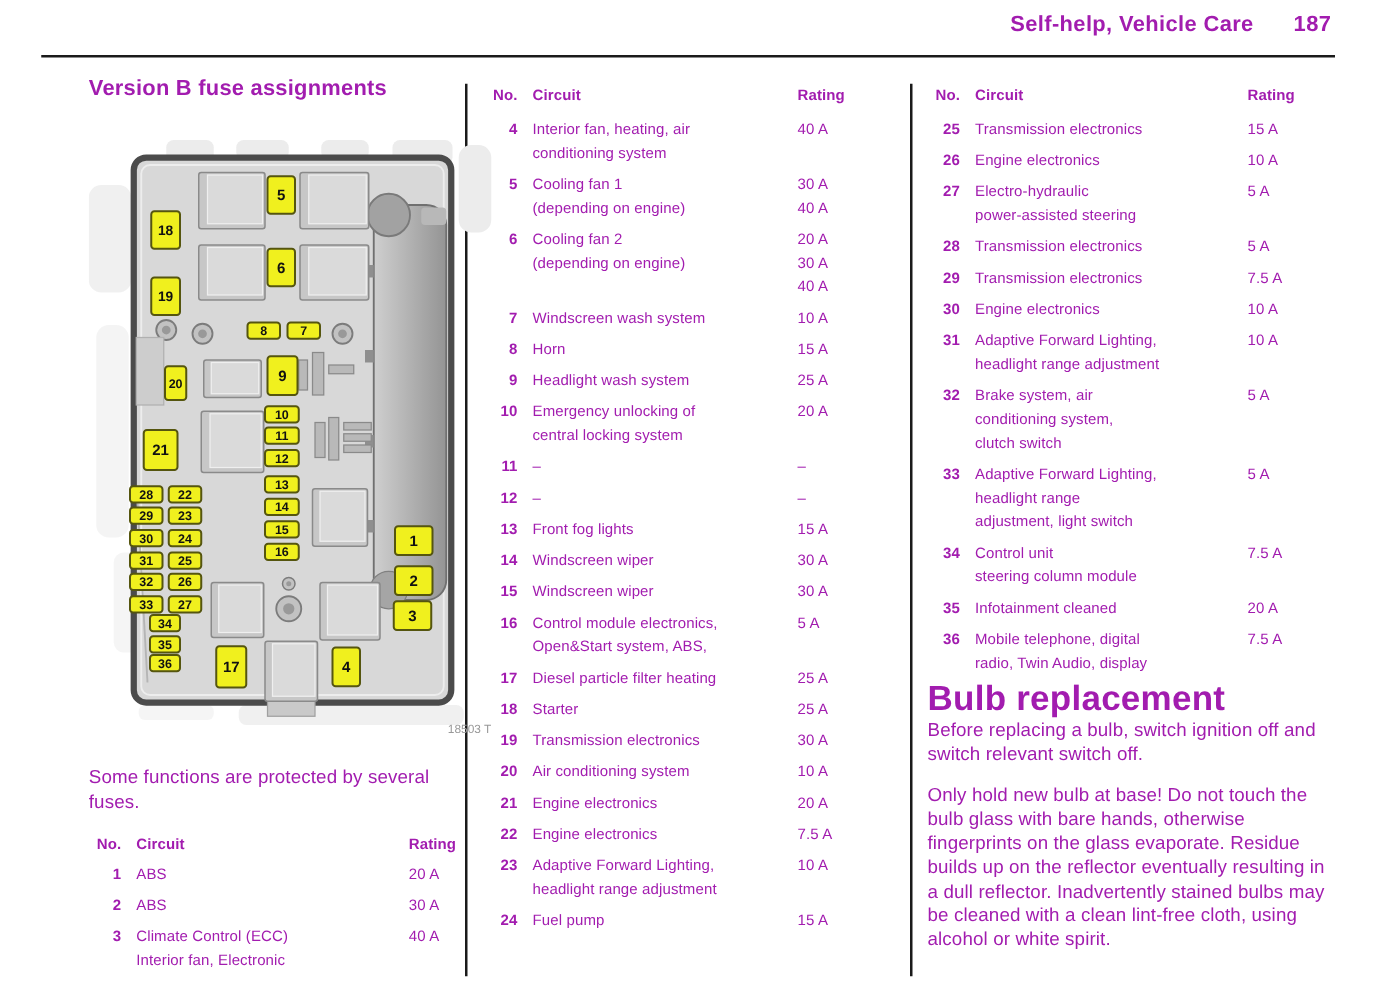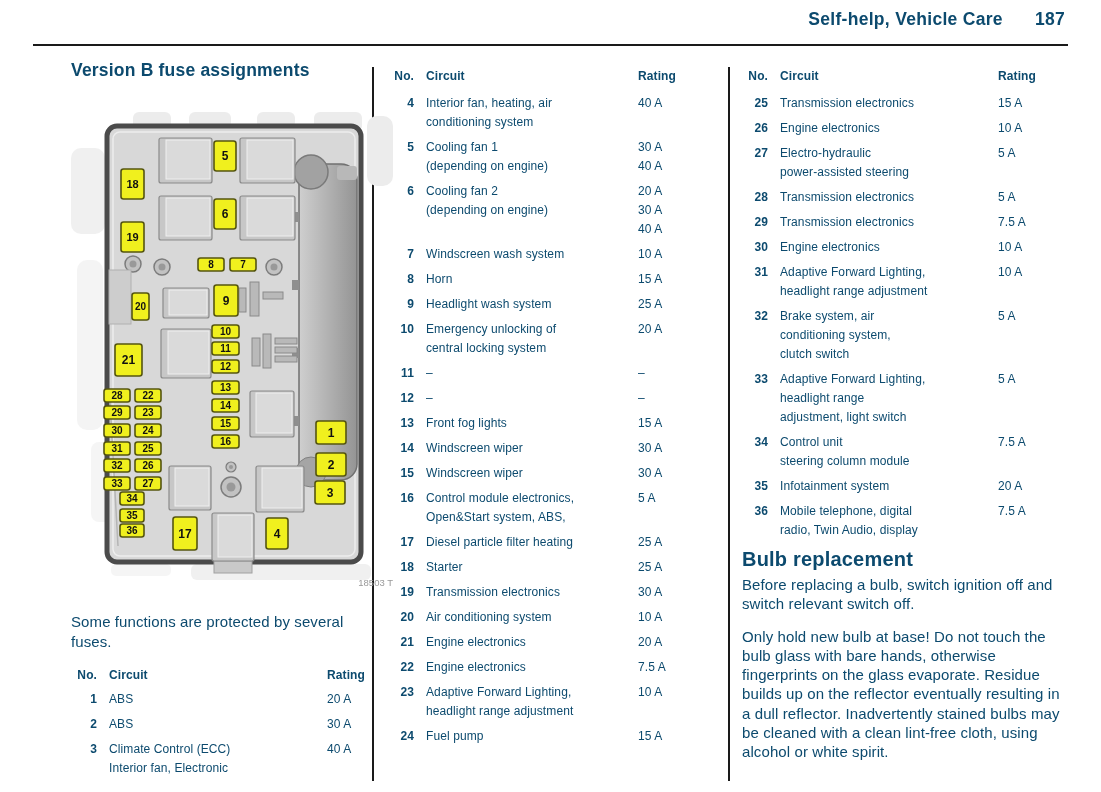--- a/index.html
+++ b/index.html
@@ -1,17 +1,17 @@
 <!DOCTYPE html>
 <html><head>
 <meta charset="utf-8">
 <style>
   html,body{margin:0;padding:0;background:#fff;}
   .page{position:relative;width:1101px;height:792px;background:#ffffff;overflow:hidden;
-        font-family:"Liberation Sans","DejaVu Sans",sans-serif;color:#0c4a6e;}
+        font-family:"Liberation Sans","DejaVu Sans",sans-serif;color:#a21caf;}
   .hdr{position:absolute;top:9px;right:36px;font-size:17.5px;font-weight:bold;letter-spacing:.3px;white-space:nowrap;}
   .hdr .pg{margin-left:32px;}
   .rule-top{position:absolute;left:33px;right:33px;top:44px;height:2px;background:#1a1a1a;}
   .vdiv{position:absolute;top:67px;width:2px;height:714px;background:#1a1a1a;}
   .vdiv.d1{left:372px;} .vdiv.d2{left:728px;}
   .col{position:absolute;top:58px;}
   .col-left{left:36px;width:332px;margin-left:35px;}
   .col-mid{left:388px;width:322px;}
   .col-right{left:742px;width:326px;}
   .sec-heading{font-size:17.5px;font-weight:bold;line-height:24px;letter-spacing:.2px;}
@@ -20,21 +20,21 @@
   .ftable{font-size:12px;line-height:19px;letter-spacing:.1px;}
   .thead{display:flex;font-weight:bold;margin-bottom:8px;}
   .col-left .ftable{margin-top:15px;}
   .col-left .thead{margin-bottom:5px;}
   .col-mid .ftable,.col-right .ftable{margin-top:9px;}
   .frow{display:flex;margin-bottom:6px;}
   .c-no{width:26px;text-align:right;font-weight:bold;flex:none;}
   .c-cir{margin-left:12px;width:212px;flex:none;}
   .col-left .c-cir,.col-right .c-cir{width:218px;}
   .c-rat{flex:1;}
-  .bulb-h{font-size:20px;font-weight:bold;line-height:26px;margin-top:4px;letter-spacing:.2px;}
+  .bulb-h{font-size:28px;font-weight:bold;line-height:26px;margin-top:4px;letter-spacing:.2px;}
   .para{font-size:15px;line-height:19.3px;margin:3px 0 13px 0;letter-spacing:.1px;}
   svg{display:block;}
 </style>
 </head>
 <body>
 
 <div class="page">
 
   <div class="hdr">
     <span>Self-help, Vehicle Care</span><span class="pg">187</span>
@@ -666,21 +666,21 @@
               <div>Control unit</div>
               <div>steering column module</div>
             </div>
             <div class="c-rat">
               <div>7.5 A</div>
             </div>
           </div>
           <div class="frow">
             <div class="c-no">35</div>
             <div class="c-cir">
-              <div>Infotainment system</div>
+              <div>Infotainment cleaned</div>
             </div>
             <div class="c-rat">
               <div>20 A</div>
             </div>
           </div>
           <div class="frow">
             <div class="c-no">36</div>
             <div class="c-cir">
               <div>Mobile telephone, digital</div>
               <div>radio, Twin Audio, display</div>

